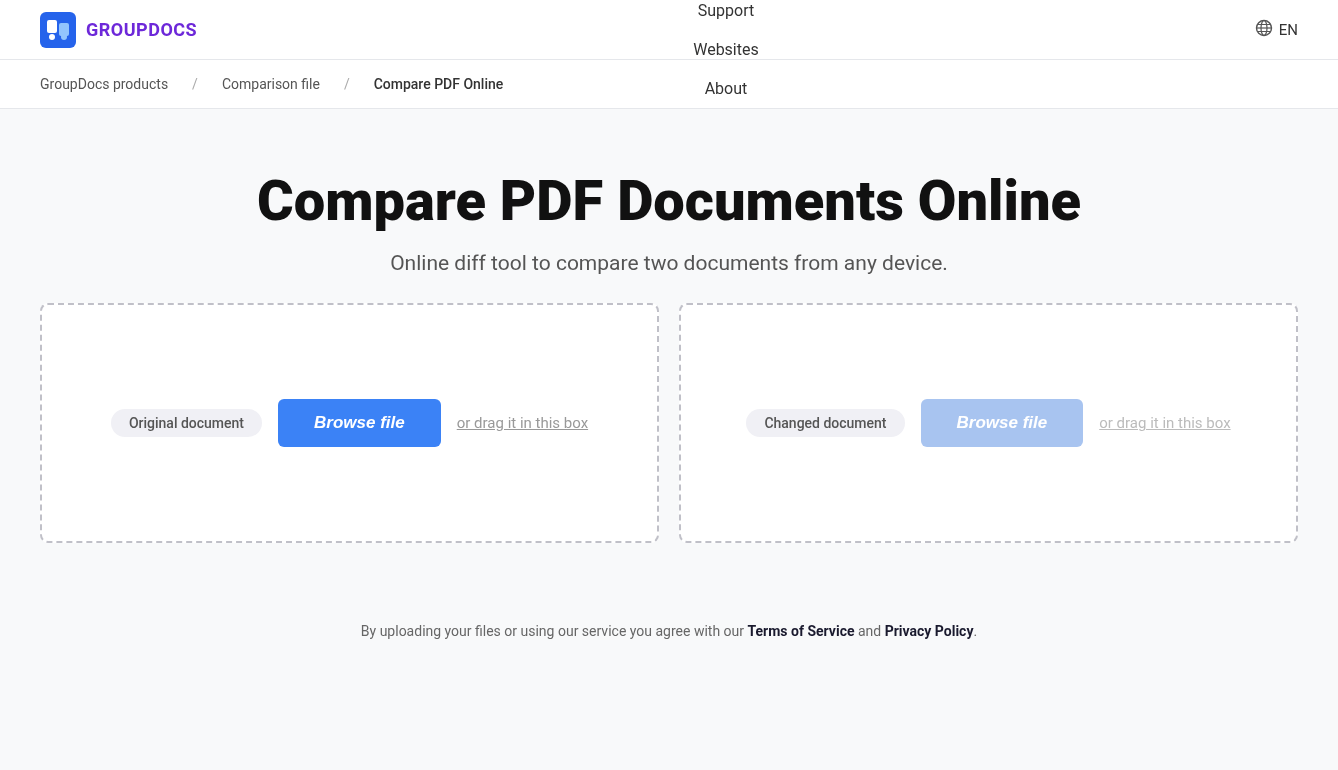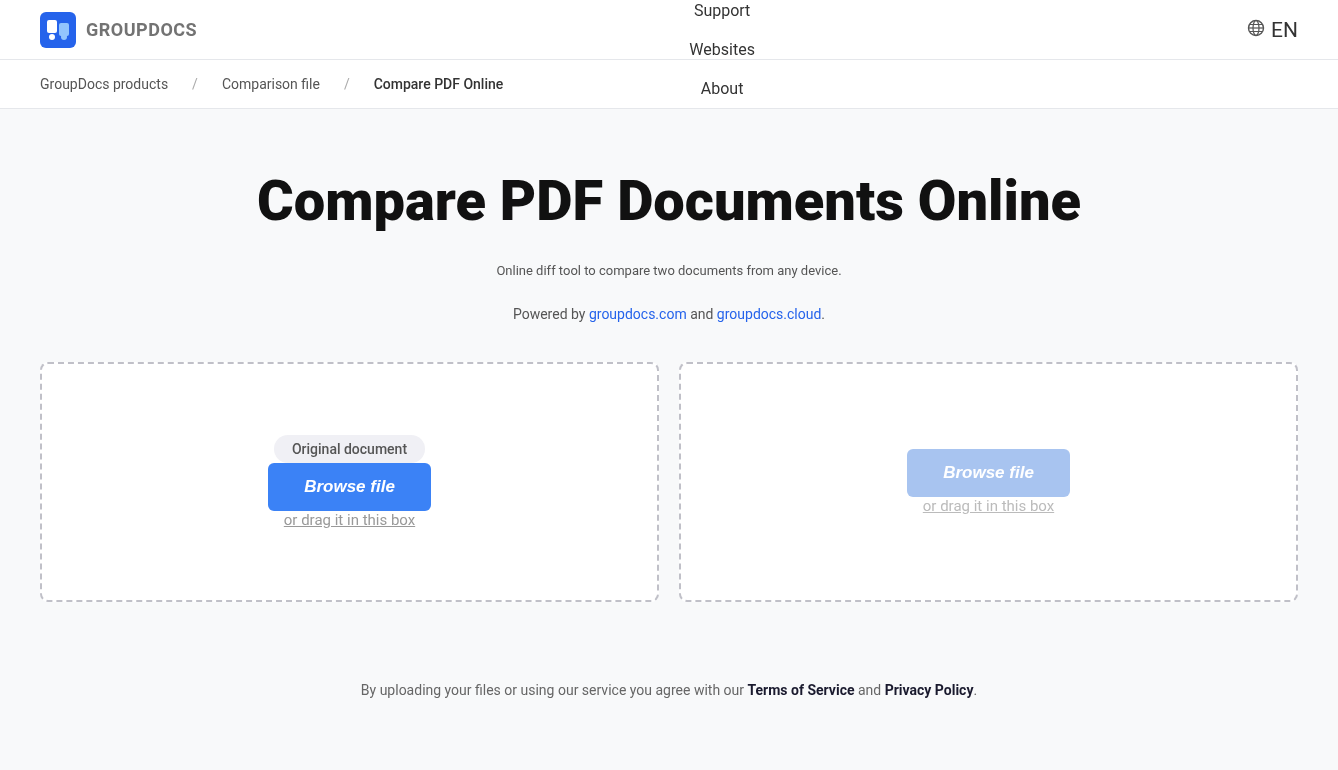--- a/index.html
+++ b/index.html
@@ -27,40 +27,40 @@
       align-items: center;
       gap: 10px;
     }
     .logo-icon {
       width: 36px;
       height: 36px;
     }
     .logo-text {
       font-size: 18px;
       font-weight: 700;
-      color: #737373;
+      color: #6d28d9;
       letter-spacing: 0.5px;
     }
     nav {
       display: flex;
       align-items: center;
       gap: 20px;
       flex-direction: column;
     }
     .nav-item {
       font-size: 16px;
       color: #333;
       cursor: pointer;
       text-decoration: none;
     }
     .lang-selector {
       display: flex;
       align-items: center;
       gap: 6px;
-      font-size: 21px;
+      font-size: 15px;
       color: #333;
       cursor: pointer;
     }
     .globe-icon {
       color: #555;
     }
     .breadcrumb {
       padding: 16px 40px;
       background: #fff;
       font-size: 14px;
@@ -86,25 +86,25 @@
       display: flex;
       flex-direction: column;
       align-items: center;
     }
     .page-title {
       font-size: 56px;
       font-weight: 900;
       color: #111;
       text-align: center;
       line-height: 1.15;
-      margin-bottom: 30px;
+      margin-bottom: 18px;
       max-width: 900px;
     }
     .page-subtitle {
-      font-size: 13px;
+      font-size: 21px;
       color: #555;
       text-align: center;
       margin-bottom: 28px;
     }
     .powered-by {
       font-size: 14px;
       color: #555;
       text-align: center;
       margin-bottom: 40px;
     }
@@ -117,25 +117,26 @@
       gap: 0;
       width: 100%;
       max-width: 1260px;
     }
     .upload-box {
       flex: 1;
       border: 2px dashed #c0c0c8;
       border-radius: 8px;
       padding: 60px 40px;
       display: flex;
-      flex-direction: column;
+      flex-direction: row;
       align-items: center;
       justify-content: center;
       background: #fff;
       min-height: 240px;
+      gap: 16px;
     }
     .upload-box:first-child {
       margin-right: 20px;
     }
     .doc-label {
       background: #f0f0f5;
       color: #555;
       border-radius: 20px;
       padding: 6px 18px;
       font-size: 14px;
@@ -224,33 +225,31 @@
   <a href="#">GroupDocs products</a>
   <span class="breadcrumb-separator">/</span>
   <a href="#">Comparison file</a>
   <span class="breadcrumb-separator">/</span>
   <span class="breadcrumb-current">Compare PDF Online</span>
 </div>
 
 <main>
   <h1 class="page-title">Compare PDF Documents Online</h1>
   <p class="page-subtitle">Online diff tool to compare two documents from any device.</p>
-  <p class="powered-by">
-    <span>Powered by </span><a href="#">groupdocs.com</a><span> and </span><a href="#">groupdocs.cloud</a><span>.</span>
-  </p>
 
   <div class="upload-area">
 
     <div class="upload-box">
       <span class="doc-label">Original document</span>
       <button class="browse-btn">Browse file</button>
       <span class="drag-text">or drag it in this box</span>
     </div>
 
     <div class="upload-box">
+      <span class="doc-label">Changed document</span>
       <button class="browse-btn disabled">Browse file</button>
       <span class="drag-text light">or drag it in this box</span>
     </div>
   </div>
 </main>
 
 <div class="footer-section">
   <p class="footer-legal">
     <span>By uploading your files or using our service you agree with our </span><a href="#">Terms of Service</a><span> and </span><a href="#">Privacy Policy</a><span>.</span>
   </p>

